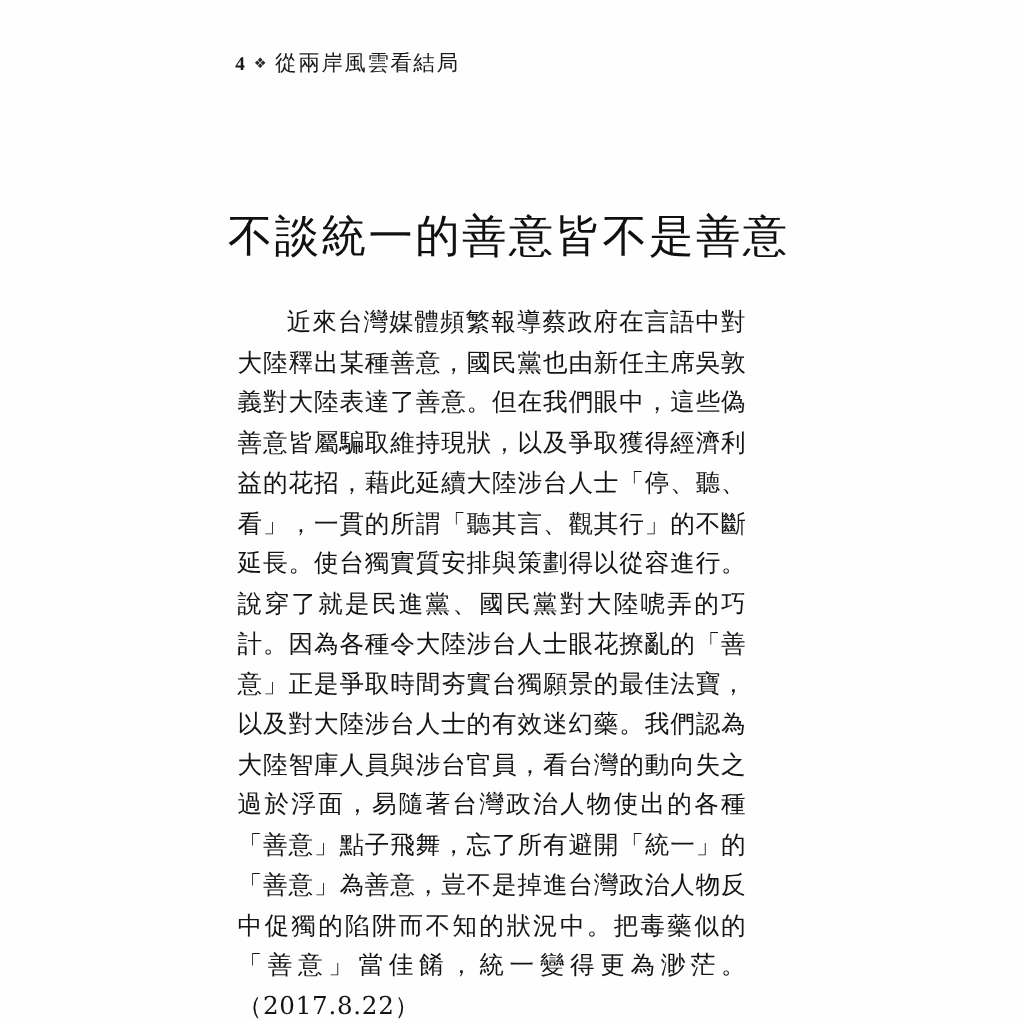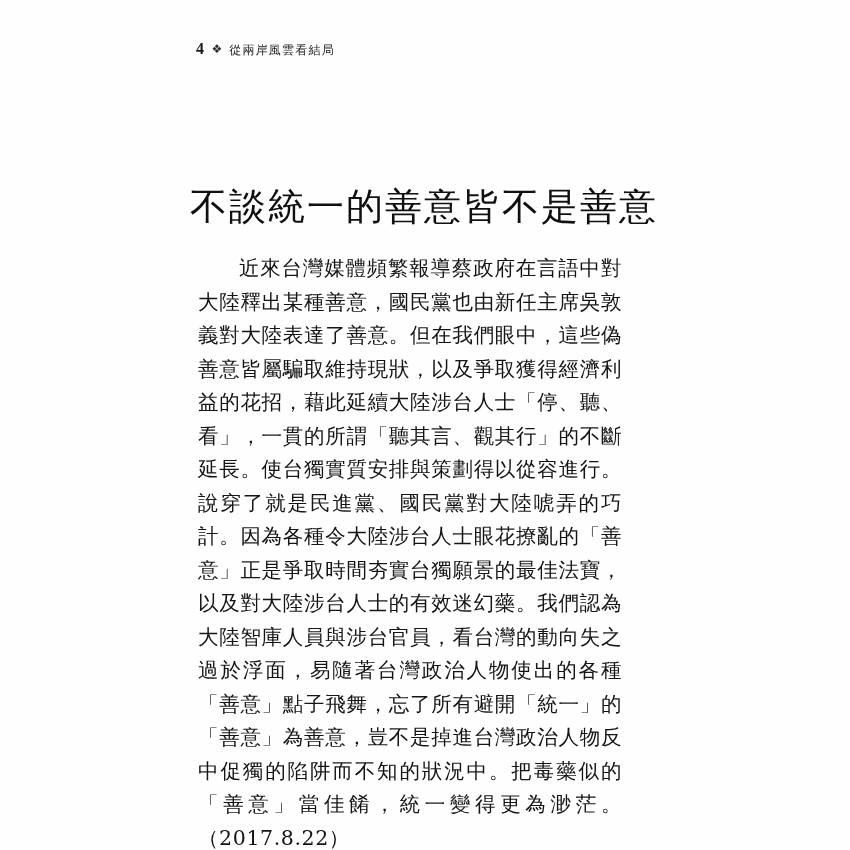--- a/index.html
+++ b/index.html
@@ -37,27 +37,27 @@
     letter-spacing: 0.5px;
   }
   .head-ornament {
     font-size: 12px;
     color: #2b2b2b;
     position: relative;
     top: -1px;
   }
   .head-title {
     font-family: Liberation Sans, sans-serif;
-    font-size: 12px;
+    font-size: 18px;
     color: #1a1a1a;
     letter-spacing: 1.2px;
   }
   .article-title {
     position: absolute;
-    top: 152px;
+    top: 142px;
     left: 0;
     width: 848px;
     text-align: center;
     font-family: "DejaVu Serif", "Liberation Serif", serif;
     font-size: 37px;
     letter-spacing: 2px;
     color: #101010;
     font-weight: 500;
     margin-top: 30px;
   }

